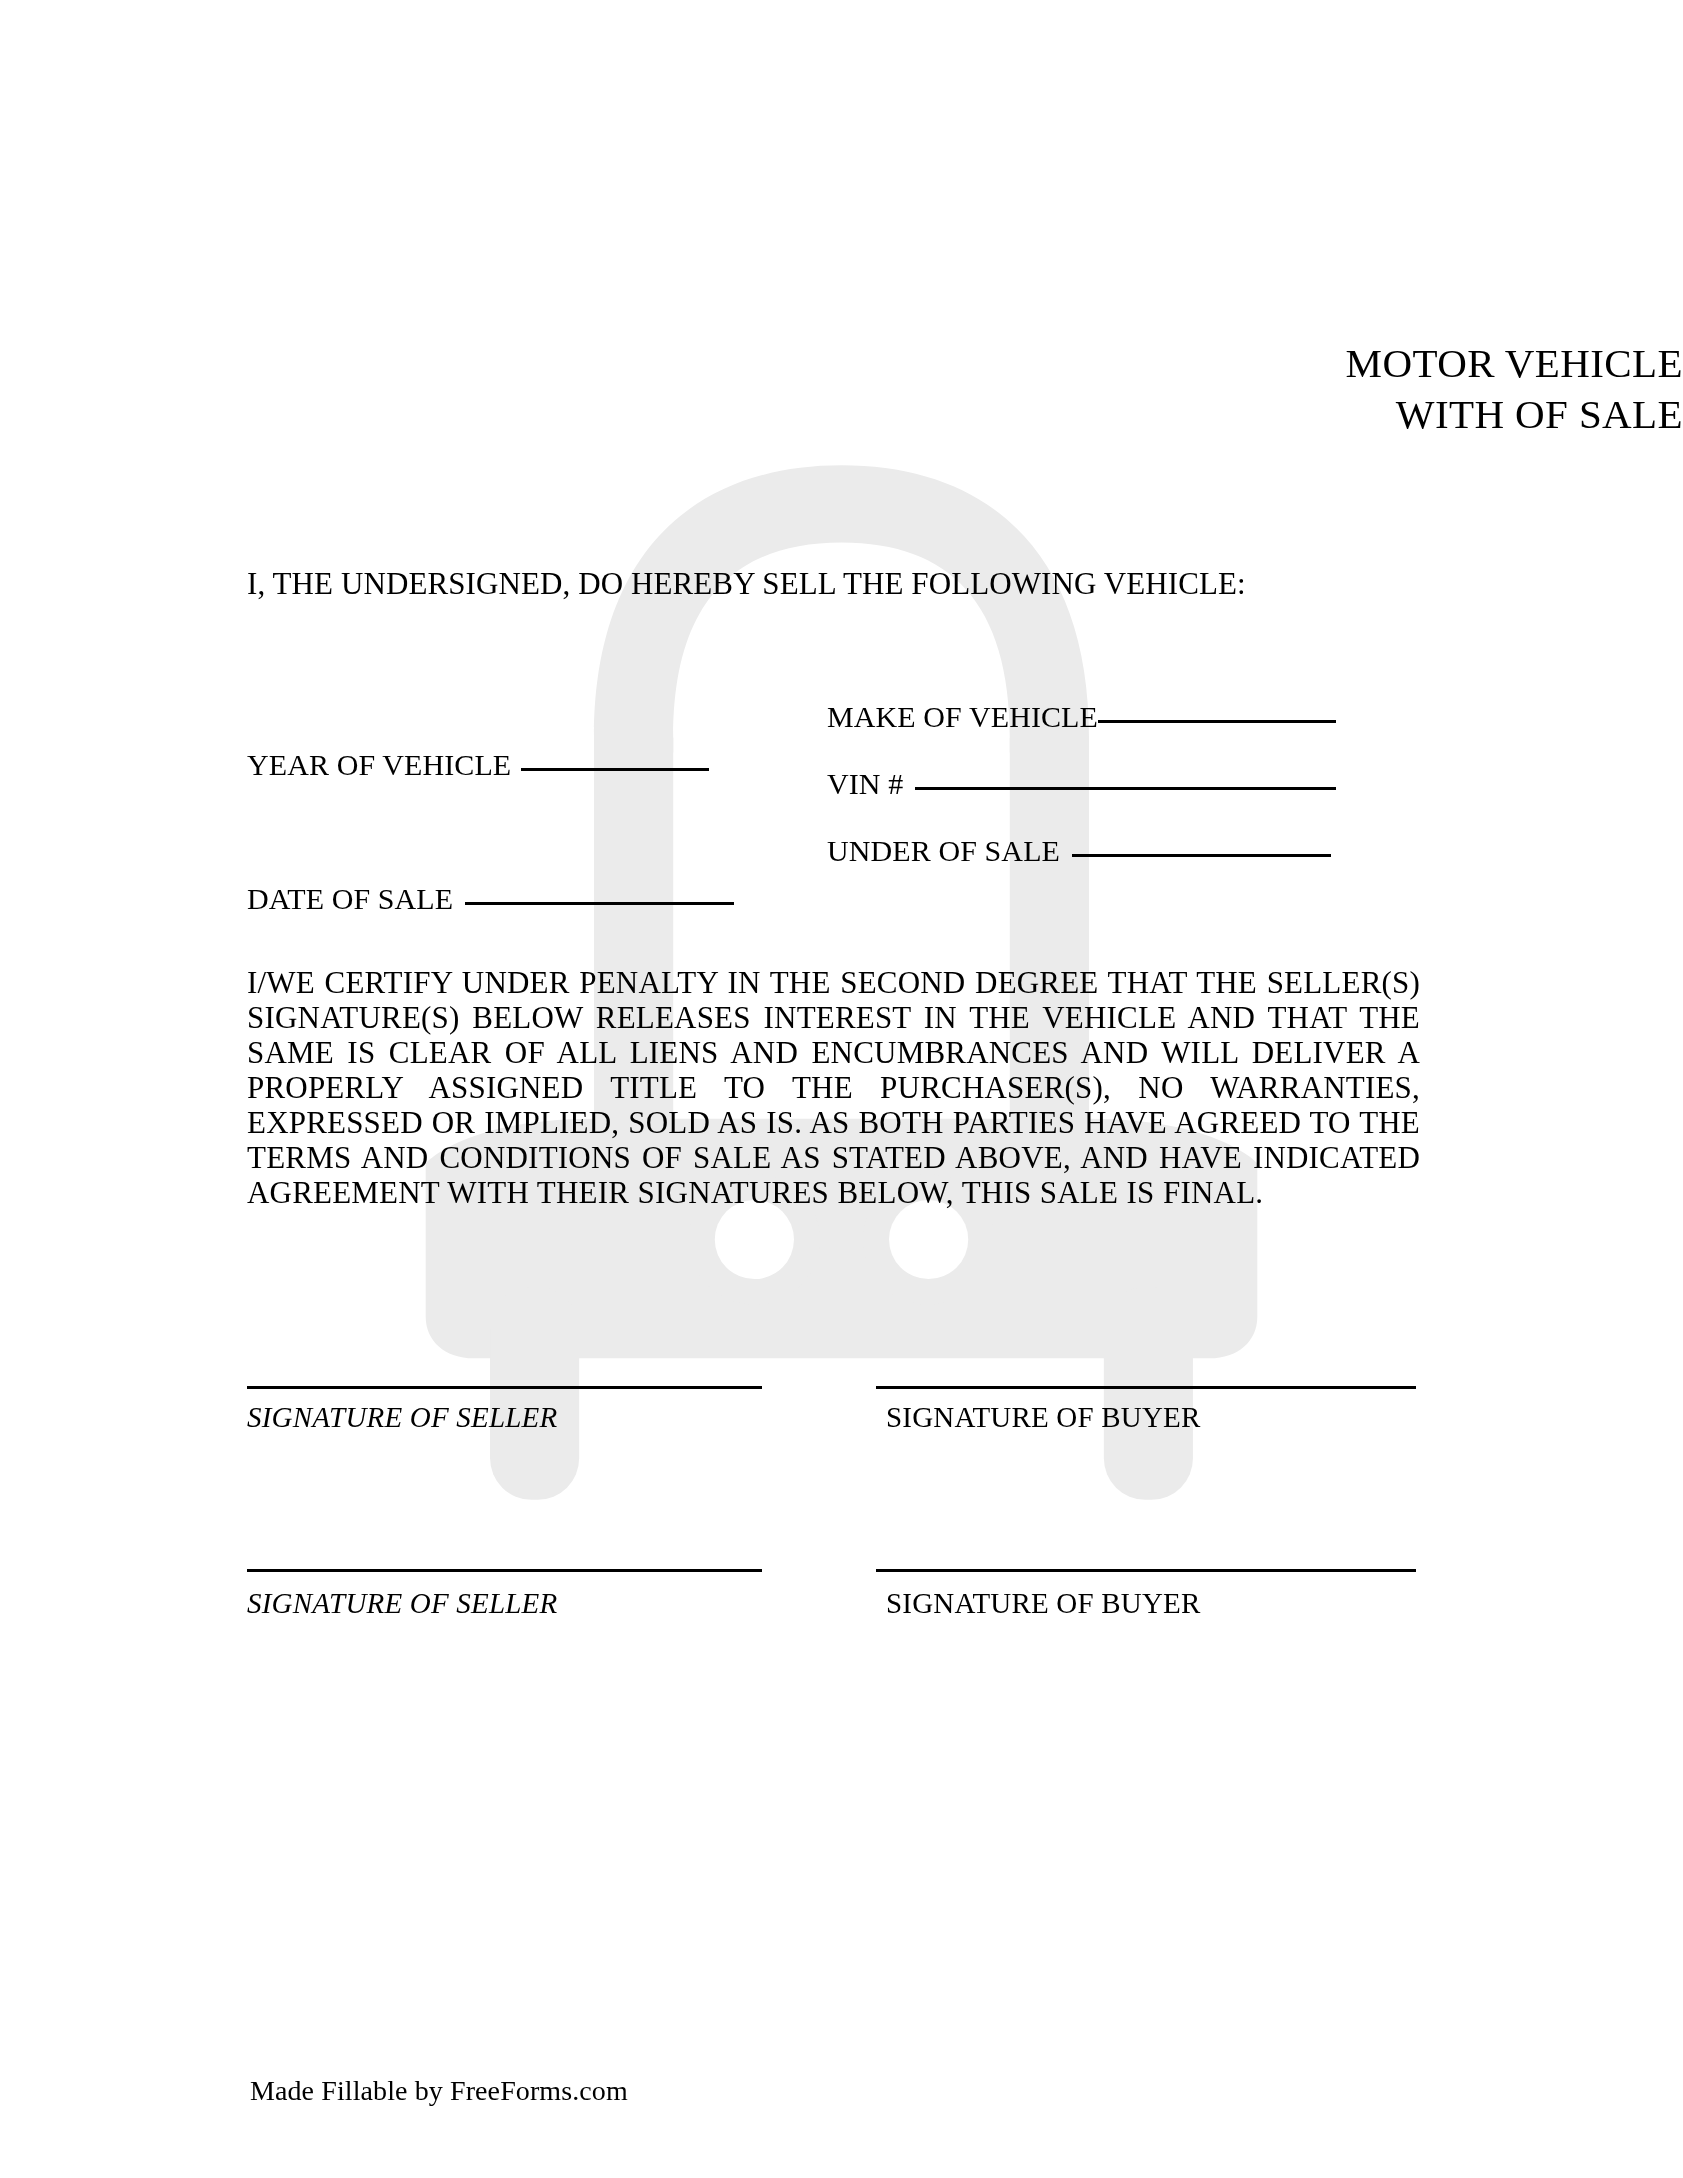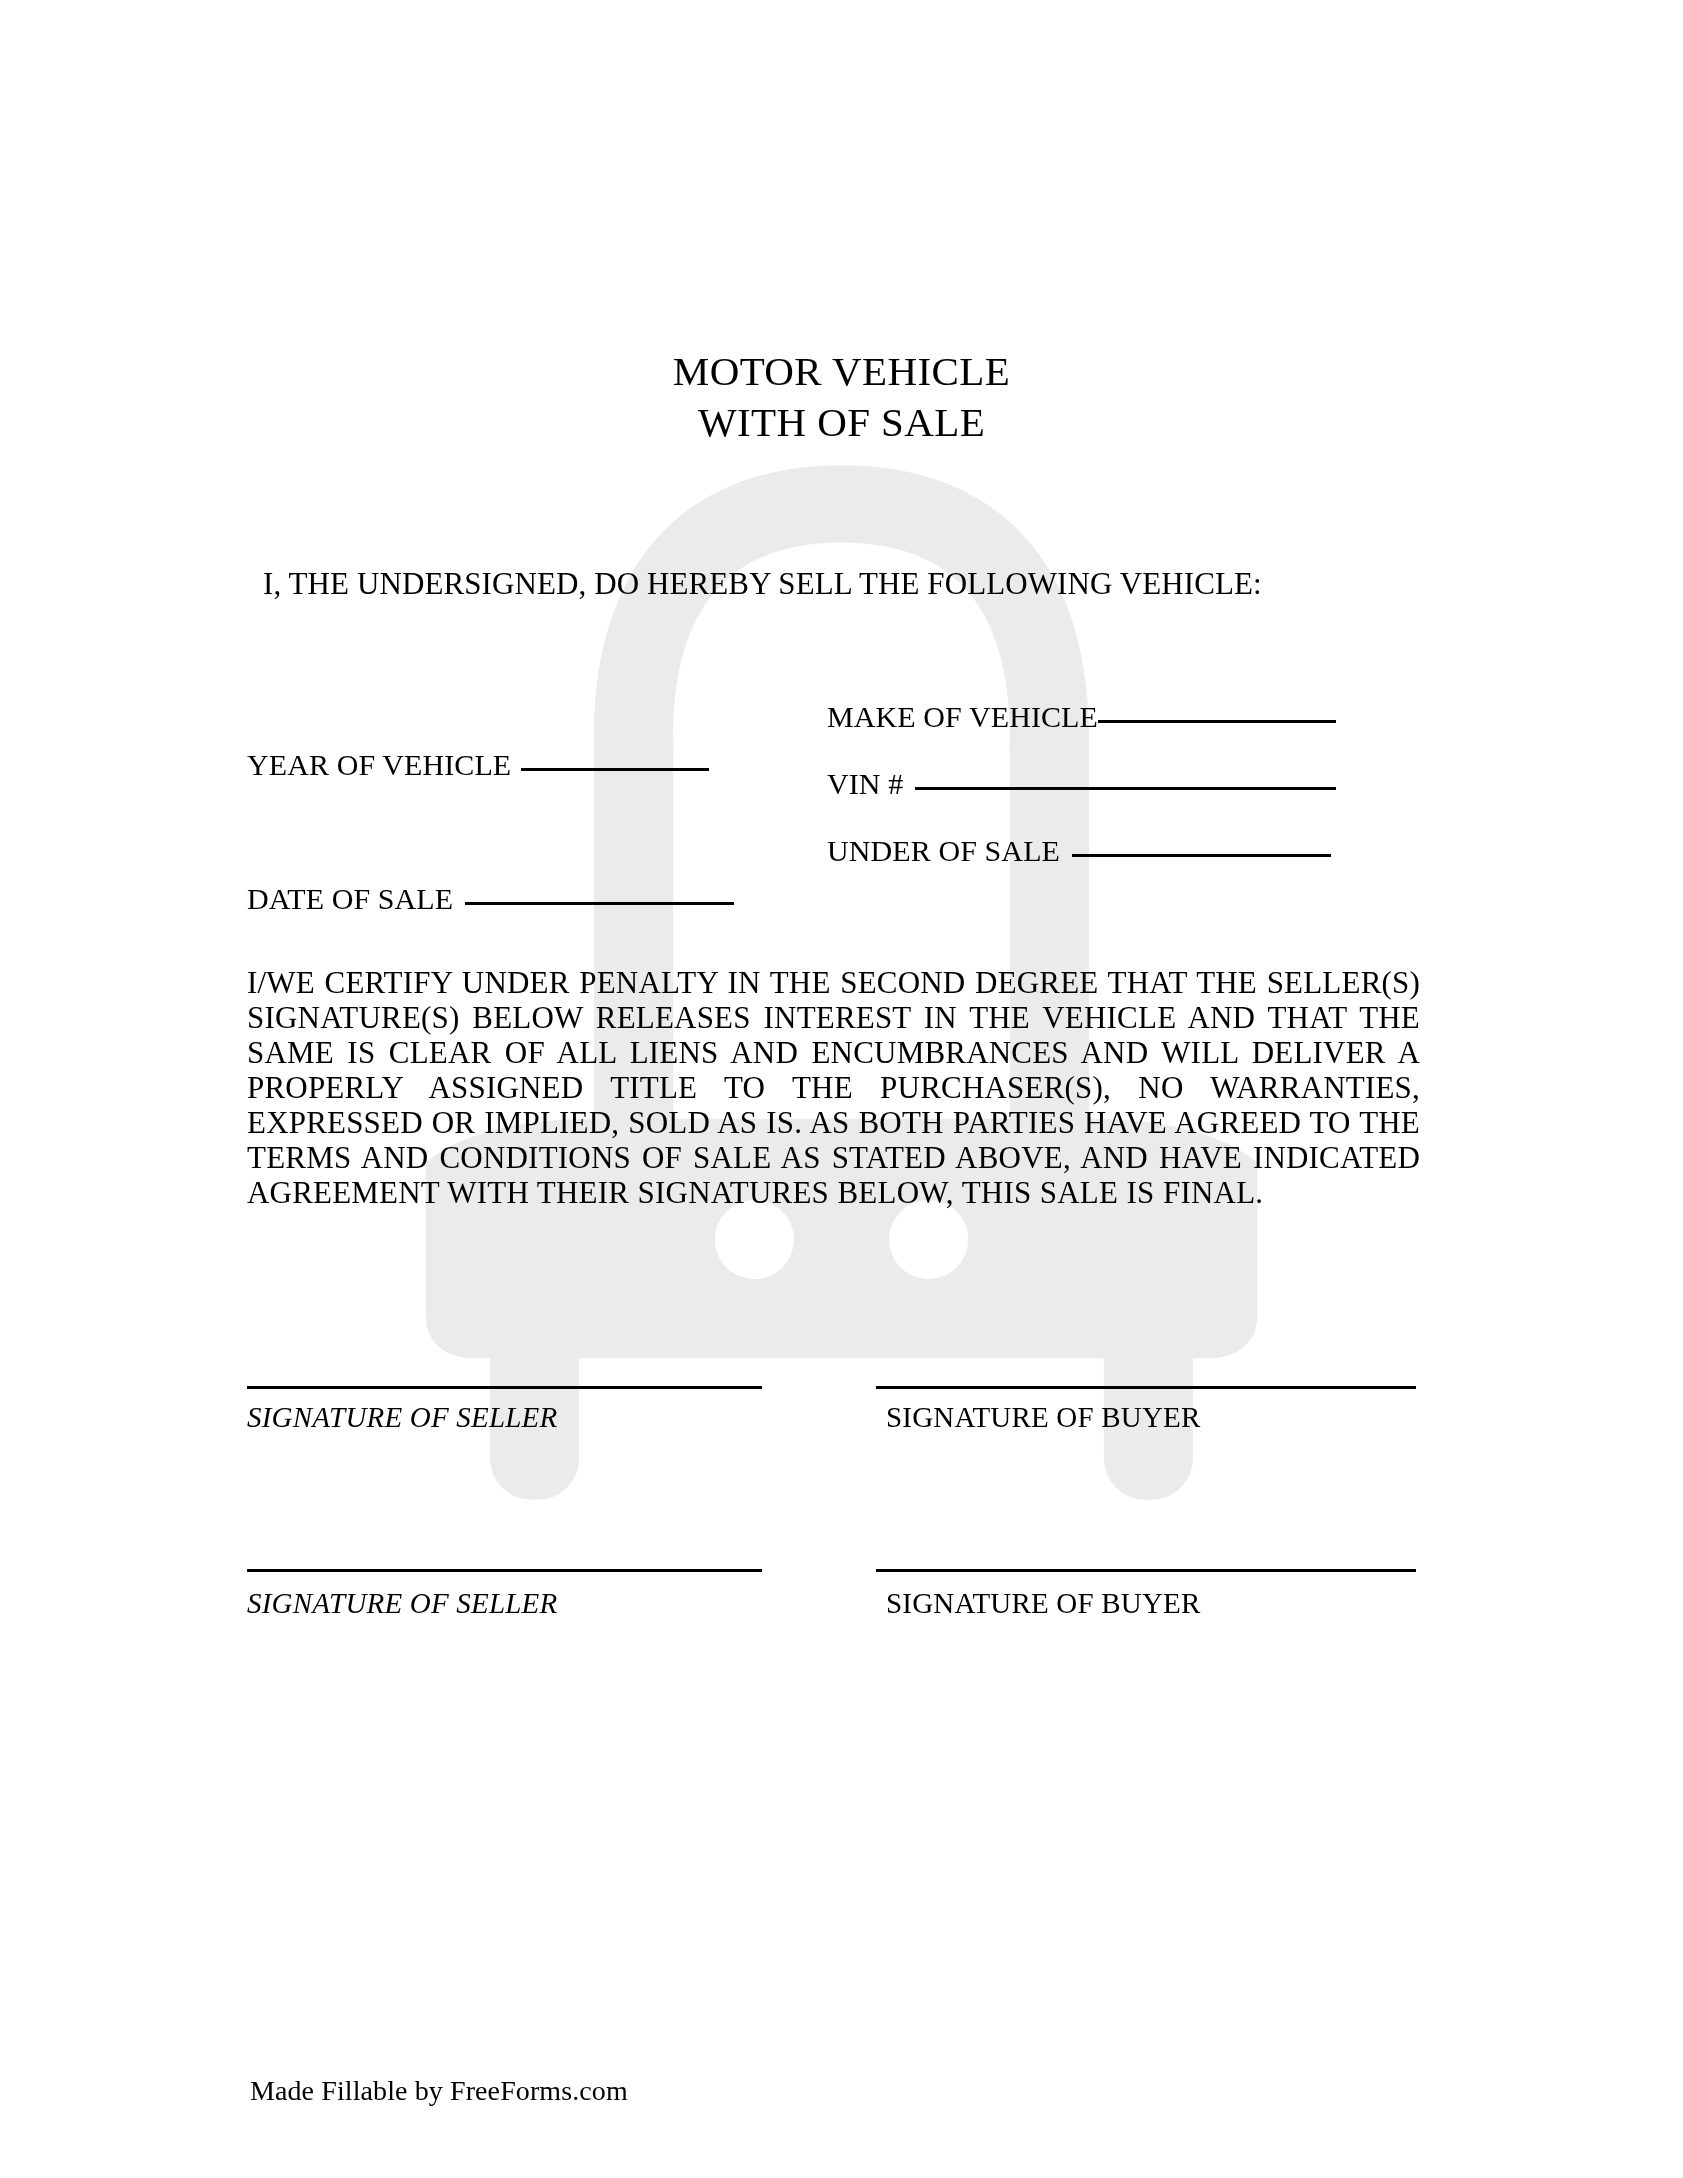--- a/index.html
+++ b/index.html
@@ -36,41 +36,40 @@
     left: 0;
     top: 0;
     width: 1683px;
     height: 2178px;
     z-index: 2;
   }
 
   .title-block {
     position: absolute;
     left: 0;
-    top: 346px;
-    width: 1683px;
-    text-align: center;
+    top: 338px;
+    width: 1683px;
+    text-align: right;
   }
   .title-line {
     font-size: 41px;
     line-height: 51px;
     letter-spacing: 0.4px;
     white-space: nowrap;
   }
 
   .intro {
     position: absolute;
     left: 247px;
     top: 562px;
     width: 1139px;
     font-size: 31px;
     line-height: 44px;
     text-align: left;
     letter-spacing: 0.1px;
-    margin-left: 16px;
   }
 
   
   .fields {
     position: absolute;
     left: 247px;
     top: 700px;
     width: 1168px;
   }
   .field-row {

